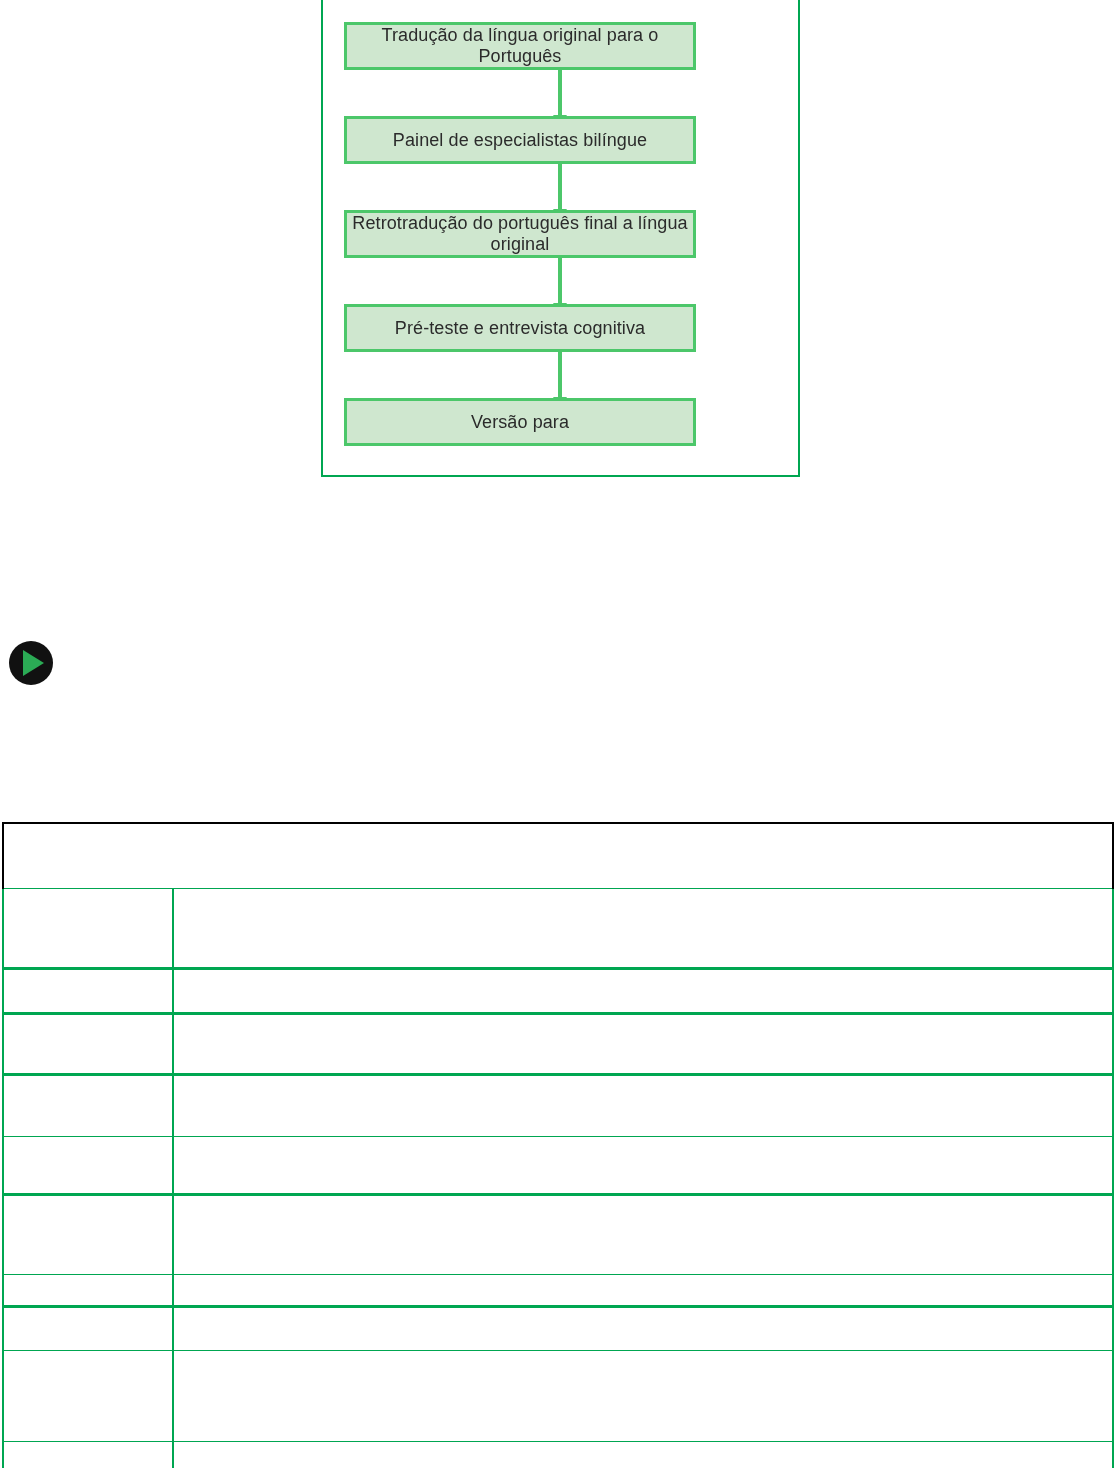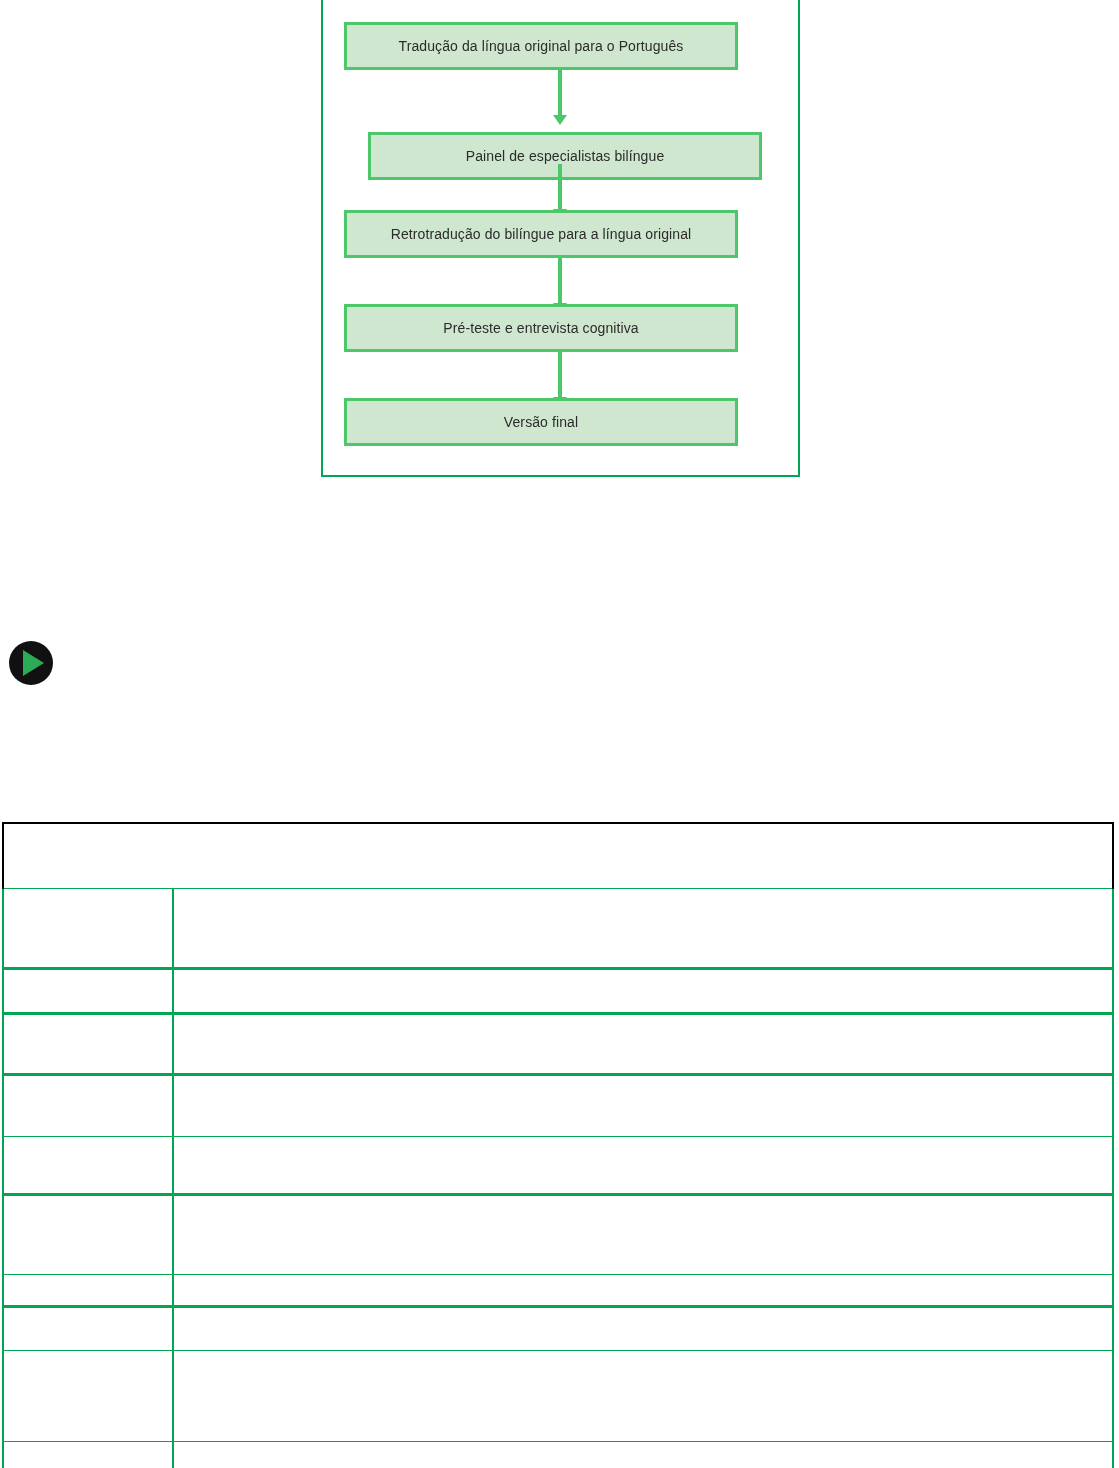--- a/index.html
+++ b/index.html
@@ -28,36 +28,36 @@
     background: #ffffff;
   }
   #flowchart-inner {
     position: relative;
     width: 100%;
     height: 100%;
   }
   .flow-node {
     position: absolute;
     left: 21px;
-    width: 394px;
+    width: 352px;
     height: 48px;
     box-sizing: border-box;
     background: #cfe7cf;
     border: 3px solid #4cc76a;
     display: flex;
     align-items: center;
     justify-content: center;
-    font-size: 14px;
+    font-size: 18px;
     color: #2b2b2b;
     letter-spacing: 0.1px;
     text-align: center;
     line-height: 1.15;
   }
   .flow-node.n0 { top: 22px; }
-  .flow-node.n1 { top: 132px; margin-left: 24px; }
+  .flow-node.n1 { top: 116px; }
   .flow-node.n2 { top: 210px; }
   .flow-node.n3 { top: 304px; text-align: center; }
   .flow-node.n4 { top: 398px; }
 
   .flow-arrow {
     position: absolute;
     left: 235px;
     width: 4px;
     height: 46px;
     background: #4cc76a;
@@ -143,31 +143,31 @@
       <span>Tradução da língua original para o Português</span>
     </div>
     <div class="flow-arrow a0"></div>
 
     <div class="flow-node n1">
       <span>Painel de especialistas bilíngue</span>
     </div>
     <div class="flow-arrow a1"></div>
 
     <div class="flow-node n2">
-      <span>Retrotradução do bilíngue para a língua original</span>
+      <span>Retrotradução do português final a língua original</span>
     </div>
     <div class="flow-arrow a2"></div>
 
     <div class="flow-node n3">
       <span>Pré-teste e entrevista cognitiva</span>
     </div>
     <div class="flow-arrow a3"></div>
 
     <div class="flow-node n4">
-      <span>Versão final</span>
+      <span>Versão para</span>
     </div>
 
   </div>
 </div>
 
 <div id="play-button">
   <div class="tri"></div>
 </div>
 
 <table id="data-table">

